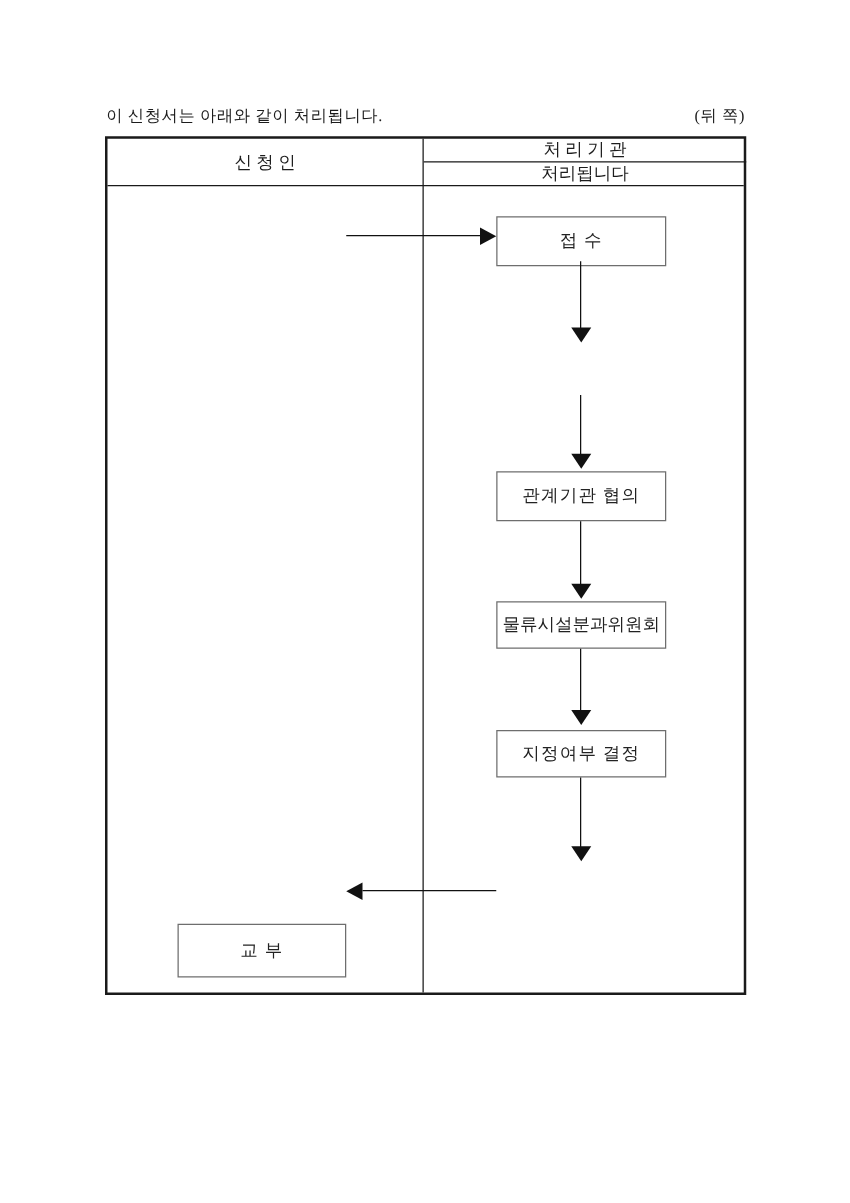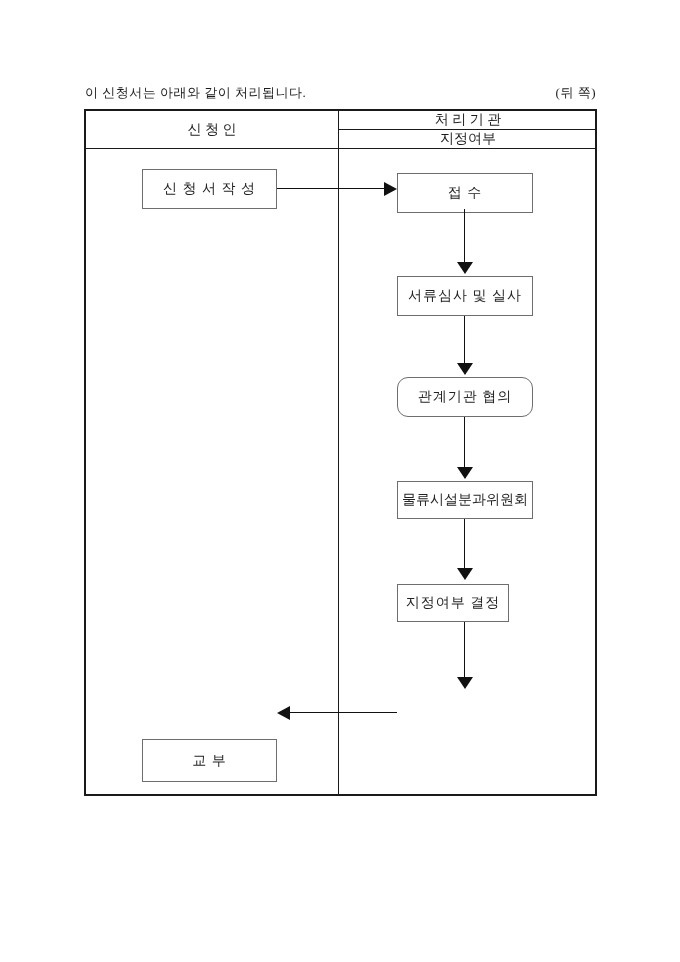--- a/index.html
+++ b/index.html
@@ -49,23 +49,23 @@
     border: 1px solid #6e6e6e;
     background: #ffffff;
     display: flex; align-items: center; justify-content: center;
     font-size: 14px; letter-spacing: 1px; white-space: nowrap;
     color: #222222;
   }
   .fbox.tight { letter-spacing: 0; text-align: right; }
   .b-apply   { left: 56px;  top: 58px;  width: 135px; height: 40px; }
   .b-receive { left: 311px; top: 62px;  width: 136px; height: 40px; }
   .b-review  { left: 311px; top: 165px; width: 136px; height: 40px; }
-  .b-consult { left: 311px; top: 266px; width: 136px; height: 40px; border-radius: 11px; }
+  .b-consult { left: 311px; top: 266px; width: 136px; height: 40px; }
   .b-committee{left: 311px; top: 370px; width: 136px; height: 38px; }
-  .b-decide  { left: 311px; top: 473px; width: 112px; height: 38px; }
+  .b-decide  { left: 311px; top: 473px; width: 136px; height: 38px; }
   .b-cert    { left: 311px; top: 581px; width: 136px; height: 43px; }
   .b-issue   { left: 56px;  top: 581px; width: 135px; height: 43px; margin-top: 47px; }
   
   .aline { position: absolute; background: #111111; }
   .vline { width: 1px; left: 378px; }
   .v1 { top: 98px;  height: 54px; }
   .v2 { top: 205px; height: 48px; }
   .v3 { top: 306px; height: 51px; }
   .v4 { top: 408px; height: 50px; }
   .v5 { top: 511px; height: 56px; }
@@ -98,27 +98,25 @@
   </div>
 
   <div class="proc-table">
 
     <div class="line col-divider"></div>
     <div class="line header-bottom-line"></div>
     <div class="line header-sub-line"></div>
 
     <div class="cell cell-applicant">신 청 인</div>
     <div class="cell cell-agency">처 리 기 관</div>
-    <div class="cell cell-agency-sub">지정여부</div>
+    <div class="cell cell-agency-sub">처리됩니다</div>
 
-    <div class="fbox b-apply">신 청 서 작 성</div>
     <div class="fbox b-issue">교 부</div>
 
     <div class="fbox b-receive">접 수</div>
-    <div class="fbox b-review">서류심사 및 실사</div>
     <div class="fbox b-consult">관계기관 협의</div>
     <div class="fbox b-committee tight">물류시설분과위원회</div>
     <div class="fbox b-decide">지정여부 결정</div>
 
     <div class="aline h1"></div>
     <div class="tri tri-right"></div>
 
     <div class="aline vline v1"></div>
     <div class="tri tri-down td1"></div>
 

